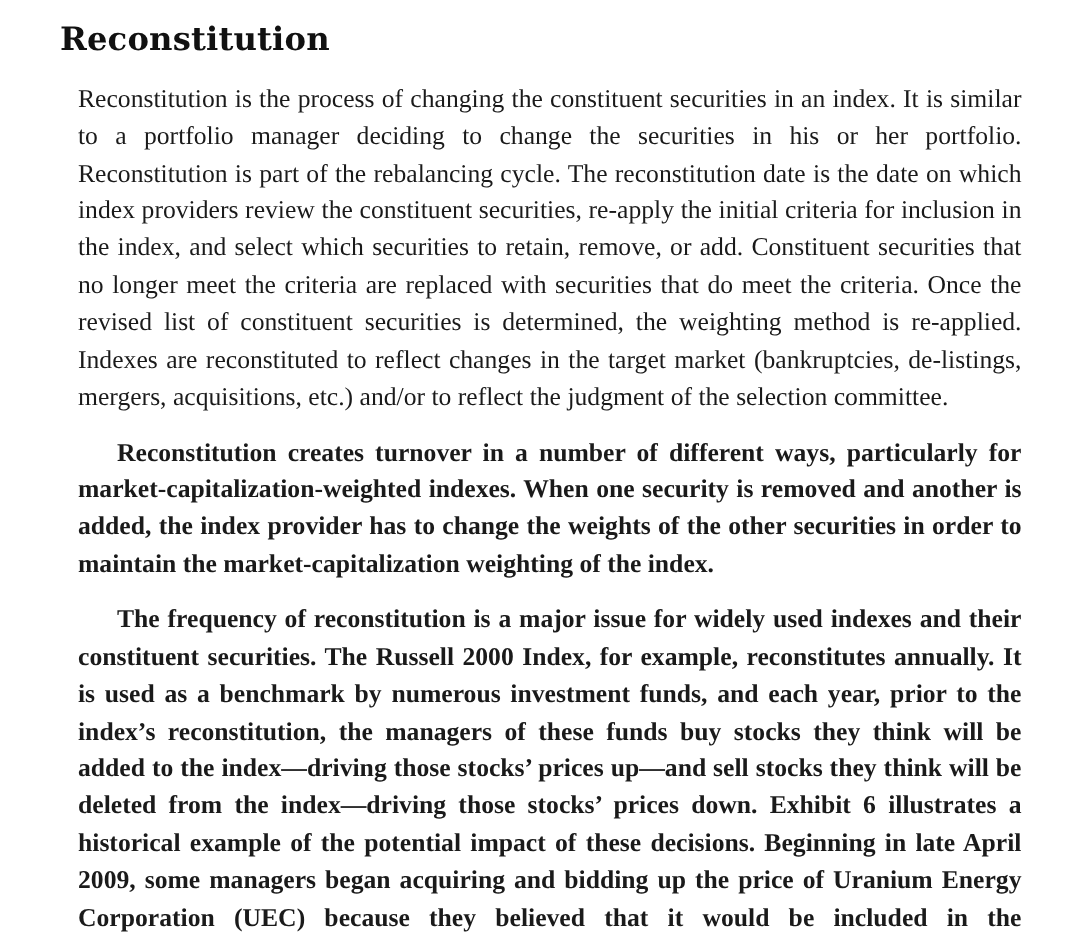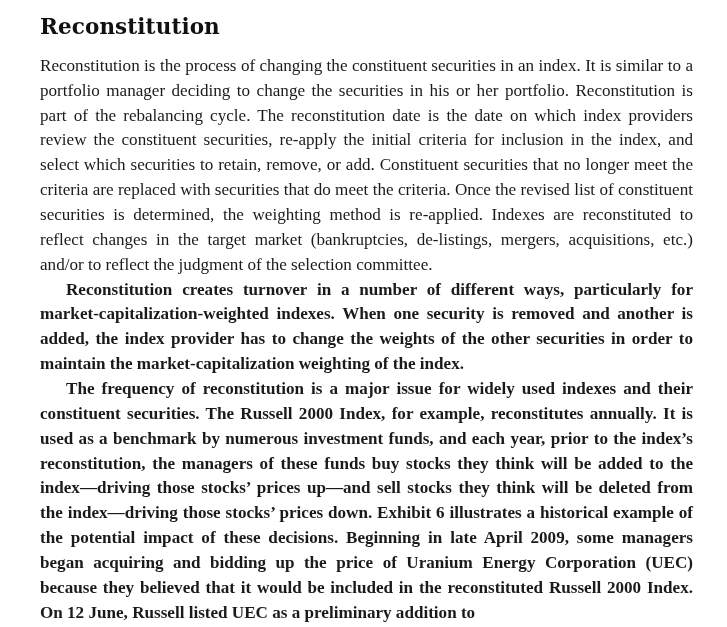--- a/index.html
+++ b/index.html
@@ -24,21 +24,21 @@
   .section-heading {
     font-family: "DejaVu Serif", "Liberation Serif", serif;
     font-weight: bold;
     font-size: 21.5px;
     line-height: 1.2;
     letter-spacing: 0.1px;
     color: #111111;
     margin: 0 0 14px 0;
   }
   .body-text p {
-    margin: 0;
+    margin: 12px;
     font-size: 17.1px;
     line-height: 1.455;
     text-align: justify;
     text-justify: inter-word;
     color: #1a1a1a;
     hyphens: manual;
   }
   .body-text p.indented {
     text-indent: 26px;
     font-weight: bold;

